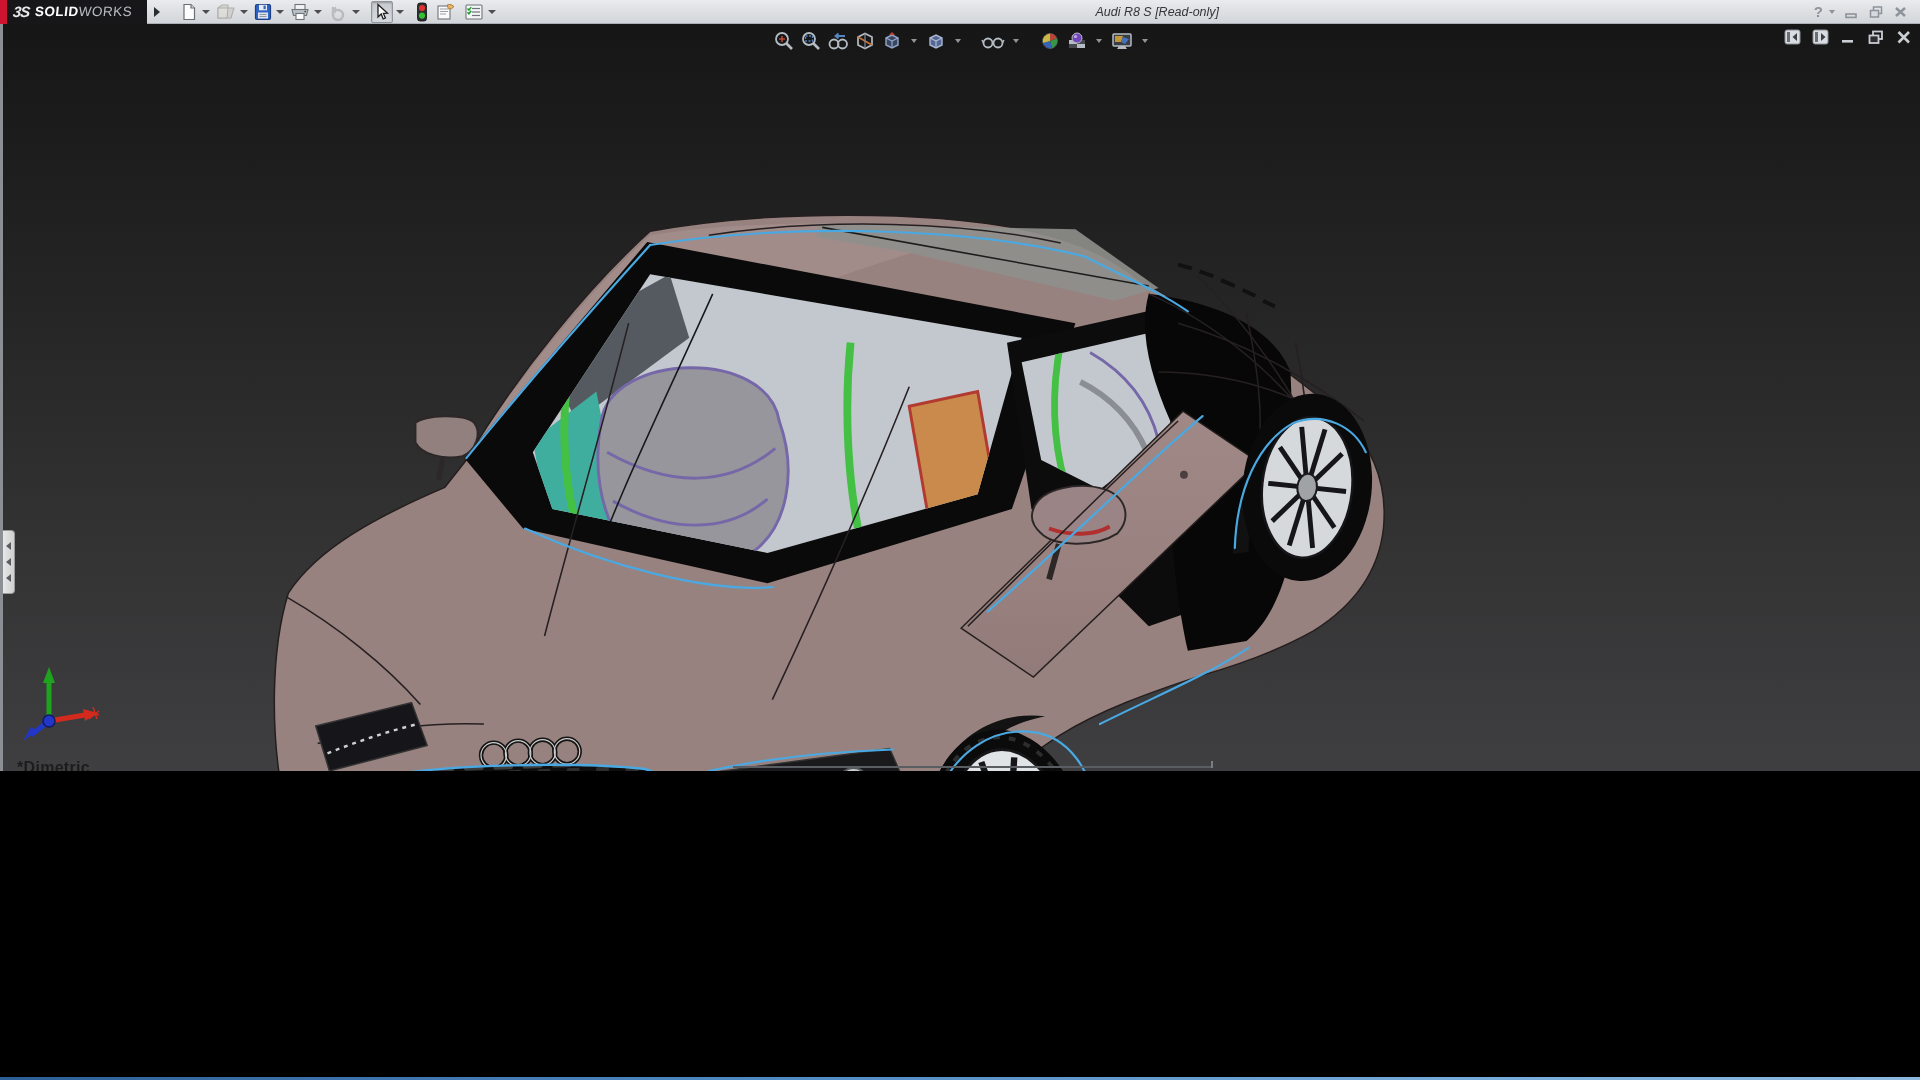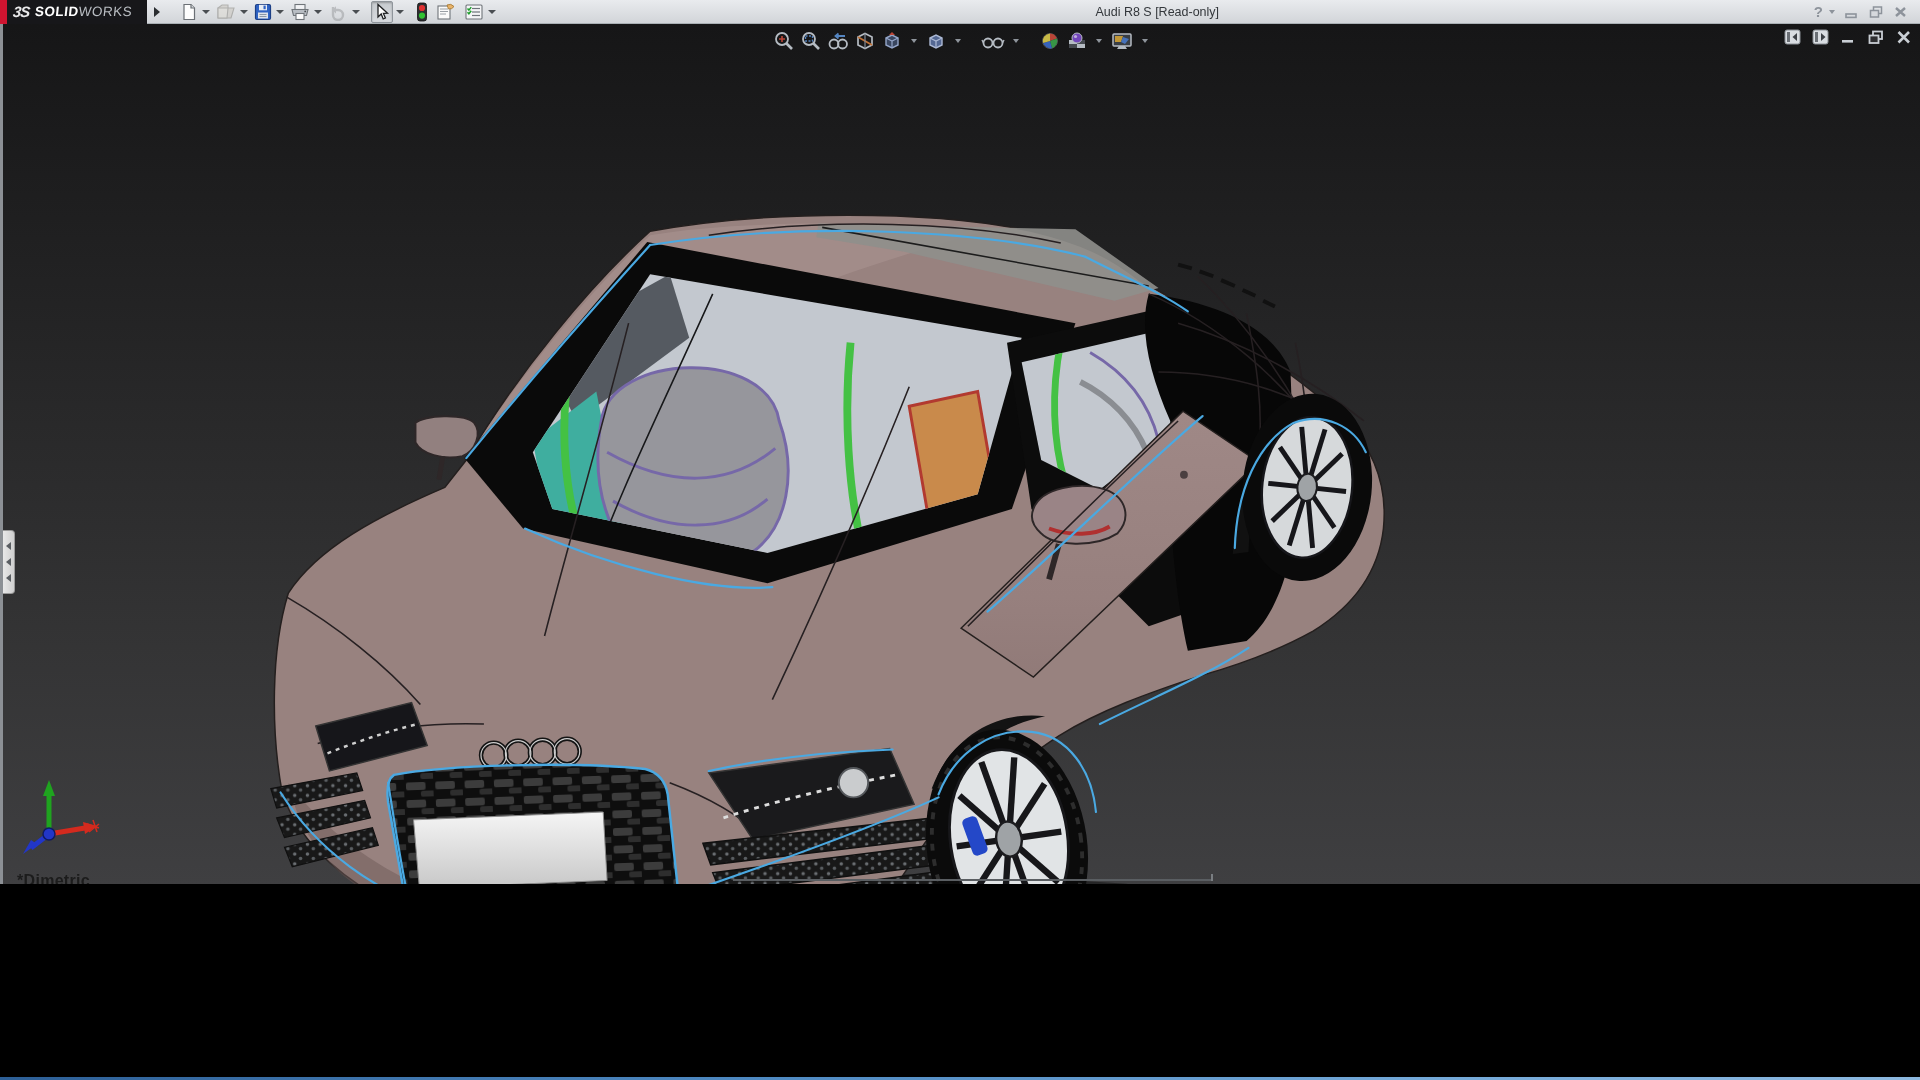--- a/index.html
+++ b/index.html
@@ -25,30 +25,30 @@
   .menu-expand i{ width:0; height:0; border-left:6px solid #2a2d30; border-top:5px solid transparent; border-bottom:5px solid transparent; }
 
   .main-toolbar{ display:flex; align-items:center; margin-left:14px; height:24px; }
   .tool-btn{ display:flex; align-items:center; height:22px; padding:0 1px; }
   .tool-btn svg{ display:block; }
   .tool-btn.disabled{ opacity:.55; filter:grayscale(.6); }
   .tool-btn.pressed{ border:1px solid #8f959b; background:linear-gradient(#c7cbcf,#d8dbdf); border-radius:2px; box-shadow:inset 0 1px 2px rgba(0,0,0,.25); }
   .caret{ width:0; height:0; border-left:4px solid transparent; border-right:4px solid transparent; border-top:4px solid #4a4e52; margin:0 5px 0 3px; }
   .tool-gap{ width:6px; }
 
-  .title-center{ flex:1; text-align:center; font-size:12.5px; color:#33373b; }
+  .title-center{ flex:1; text-align:center; font-size:12.5px; color:#33373b;font-style:italic; }
 
   .win-controls{ display:flex; align-items:center; gap:9px; padding-right:12px; color:#868c94; }
   .help-glyph{ font-size:15px; font-weight:bold; color:#8d939b; }
   .help-caret{ width:0;height:0;border-left:3.5px solid transparent;border-right:3.5px solid transparent;border-top:4px solid #8d939b; margin-left:-3px;}
   .wc-icon svg{ display:block; }
 
   
   .viewport{
-    position:absolute; top:24px; left:0; width:1920px; height:860px;
+    position:absolute; top:24px; left:0; width:1920px; height:747px;
     background:linear-gradient(#161617 0%, #242425 35%, #333334 70%, #3f3f41 100%);
     border-left:3px solid #8c9095;
     overflow:hidden;
   }
   .model-svg{ position:absolute; top:0; left:0; width:1920px; height:1053px; }
 
   
   .headsup{
     position:absolute; top:3px; left:50%; transform:translateX(-50%);
     display:flex; align-items:center; gap:3px; padding:2px 6px; border-radius:3px;

